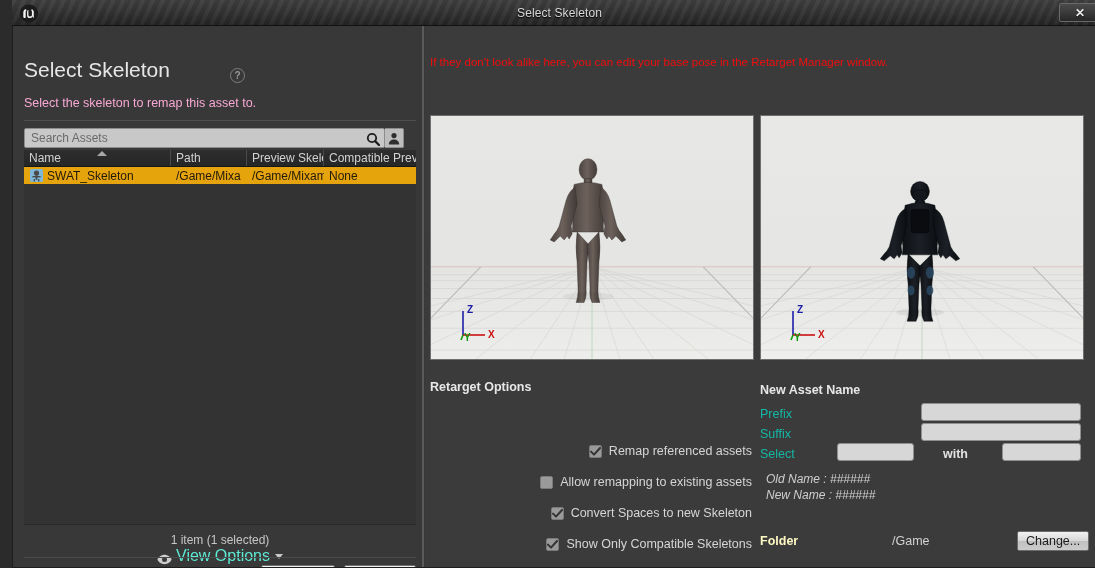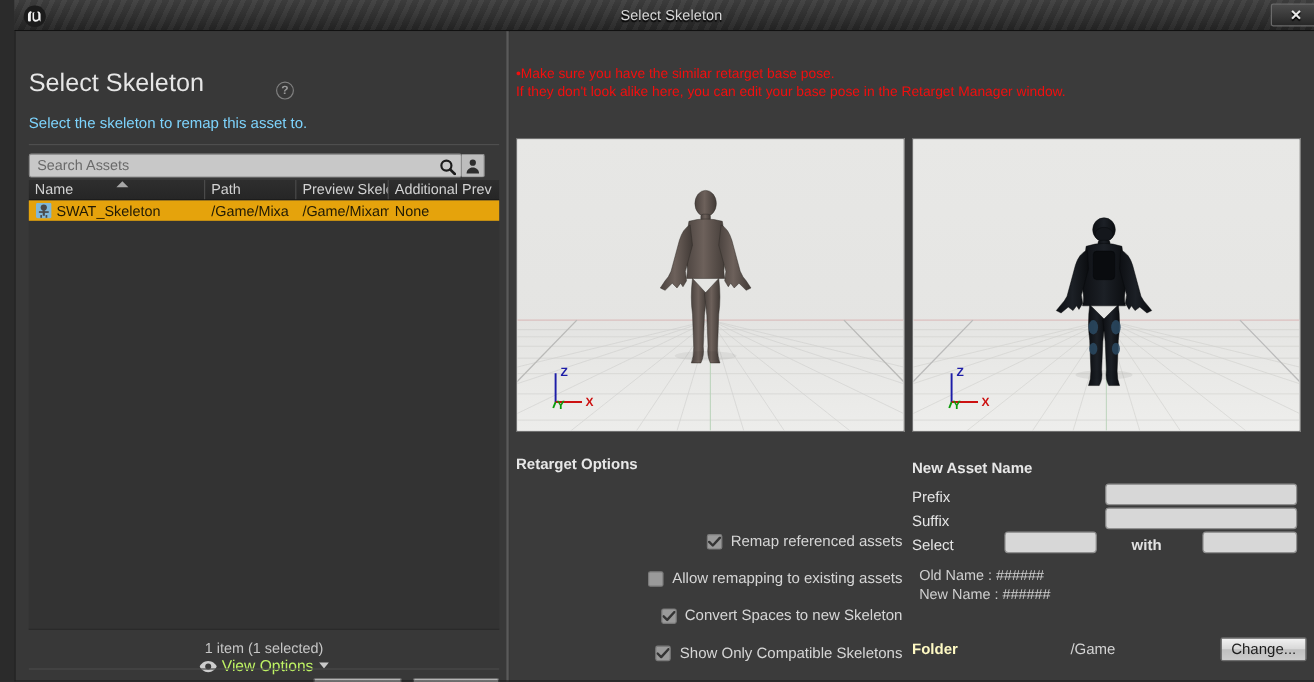--- a/index.html
+++ b/index.html
@@ -66,21 +66,21 @@
   .help-icon {
     position: absolute; left: 210px; top: 38px;
     width: 15px; height: 15px; border-radius: 50%;
     border: 1.5px solid #7f7f7f;
     color: #9a9a9a; font-size: 10px; font-weight: bold;
     display: flex; align-items: center; justify-content: center;
     cursor: pointer;
   }
   .page-subtitle {
     position: absolute; left: 4px; top: 66px;
-    font-size: 12.5px; color: #7dd3fc;
+    font-size: 12.5px; color: #f9a8d4;
   }
   .hr-top {
     position: absolute; left: 4px; top: 90px; width: 392px; height: 1px;
     background: #4e4e4e;
   }
 
   
   .search-row {
     position: absolute; left: 4px; top: 98px; width: 380px; height: 20px;
     display: flex; align-items: stretch;
@@ -171,21 +171,21 @@
   }
 
   
   .status-row {
     position: absolute; left: 4px; top: 503px; width: 392px; height: 18px;
     display: flex; align-items: center; justify-content: space-between; flex-direction: column;
   }
   .status-text { font-size: 12px; color: #c6c6c6; }
   .view-options {
     display: flex; align-items: center; gap: 4px;
-    font-size: 13px; color: #bef264; cursor: pointer;
+    font-size: 16px; color: #5eead4; cursor: pointer;
   }
   .eye-icon { width: 15px; height: 11px; display: block; }
   .caret-down {
     width: 0; height: 0;
     border-left: 4px solid transparent;
     border-right: 4px solid transparent;
     border-top: 5px solid #c9c9c9;
     margin-left: 1px;
   }
   .hr-bot {
@@ -252,37 +252,37 @@
     border: 1px solid #7a7a7a;
     border-radius: 2px;
     display: flex; align-items: center; justify-content: center;
   }
   .cb svg { display: block; }
   .opt-label { font-size: 12.5px; color: #d6d6d6; white-space: nowrap; }
 
   
   .na-title { left: 335px; top: 357px; }
   .na-lbl {
-    position: absolute; font-size: 12.5px; color: #e5e5e5;
+    position: absolute; font-size: 12.5px; color: #14b8a6;
   }
   .na-input {
     position: absolute; height: 18px;
     background: #d7d7d7;
     border: 1px solid #8f8f8f;
     border-radius: 3px;
   }
   .na-input input {
     width: 100%; height: 100%;
     background: transparent; border: none; outline: none;
     font-family: "Liberation Sans", sans-serif;
     font-size: 12px; color: #222; padding: 0 5px;
   }
   .na-note {
     position: absolute; left: 341px;
-    font-size: 12px; color: #cfcfcf; 
+    font-size: 12px; color: #cfcfcf; font-style: italic;
     white-space: nowrap;
   }
   .folder-lbl { left: 335px; top: 508px; font-weight: bold; font-size: 12.5px; color: #fef9c3; }
   .folder-val { position: absolute; left: 467px; top: 508px; font-size: 12.5px; color: #d3d3d3; }
   .change-btn {
     position: absolute; left: 592px; top: 505px;
     min-width: 58px; height: 20px;
     background: linear-gradient(180deg, #f2f2f2 0%, #d8d8d8 48%, #c0c0c0 52%, #cccccc 100%);
     border: 1px solid #6d6d6d;
     border-radius: 2px;
@@ -345,21 +345,21 @@
         </div>
       </div>
 
       <div class="tbl-head">
         <div class="th c0">
           <span>Name</span>
           <span class="sort-arrow"></span>
         </div>
         <div class="th c1">Path</div>
         <div class="th c2">Preview Skeleta</div>
-        <div class="th c3">Additional Prev</div>
+        <div class="th c3">Compatible Prev</div>
       </div>
 
       <div class="tbl-body">
         <div class="row">
           <div class="cell c0">
             <span class="skel-icon">
               <svg width="13" height="13" viewBox="0 0 13 13">
                 <rect x="0" y="0" width="13" height="13" rx="1.5" fill="#7fb7d8"></rect>
                 <circle cx="6.5" cy="4" r="2.6" fill="#4a4a4a"></circle>
                 <rect x="5.6" y="6.2" width="1.8" height="4.6" fill="#4a4a4a"></rect>
@@ -398,21 +398,20 @@
       </div>
 
     </div>
   </div>
 
   <div class="splitter"></div>
 
   <div class="right-panel">
 
     <div class="warn">
-      <span class="l1">•Make sure you have the similar retarget base pose.</span>
       <span class="l2">If they don't look alike here, you can edit your base pose in the Retarget Manager window.</span>
     </div>
 
     <div class="vp-label src">[Source]</div>
     <div class="vp-label tgt">[Target]</div>
 
     <div class="viewport src">
       <svg class="vp-svg" viewBox="0 0 324 245" preserveAspectRatio="none">
         <defs>
           <linearGradient id="skyS" x1="0" y1="0" x2="0" y2="1">

